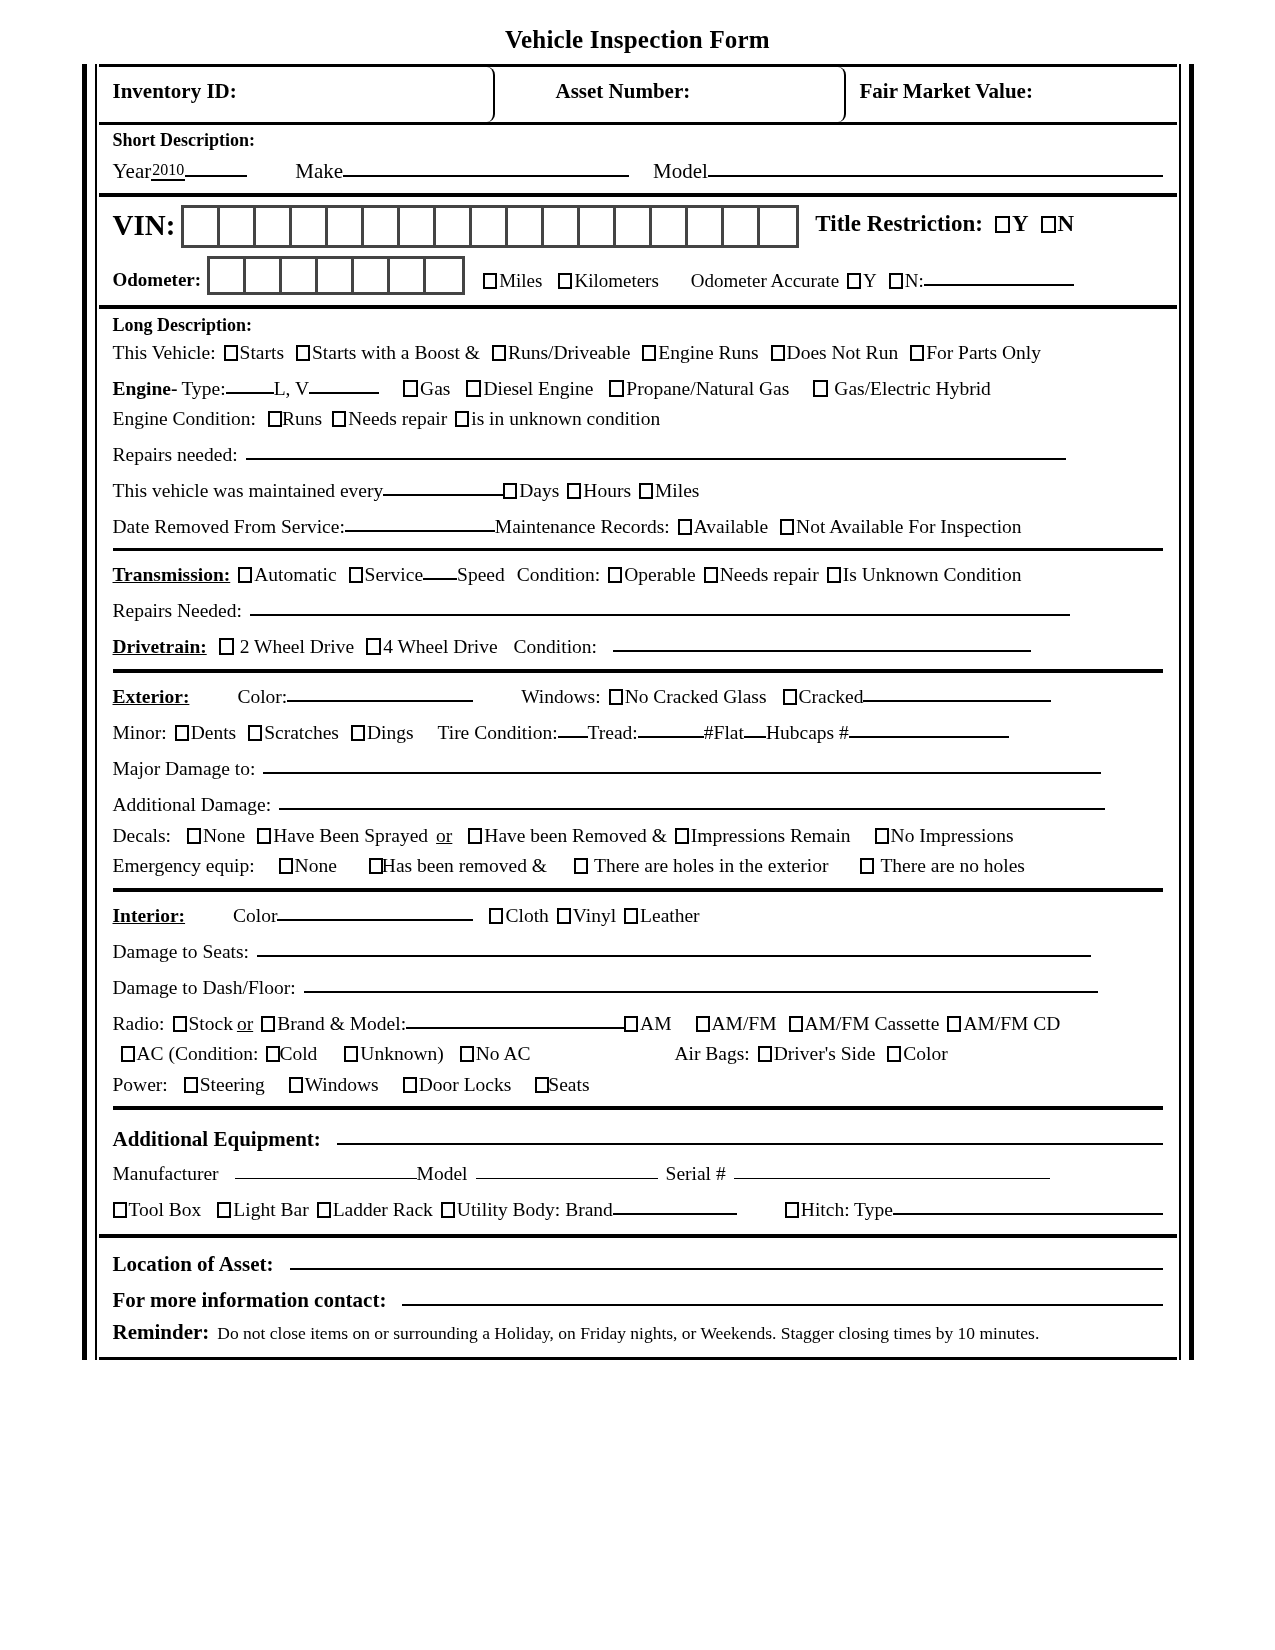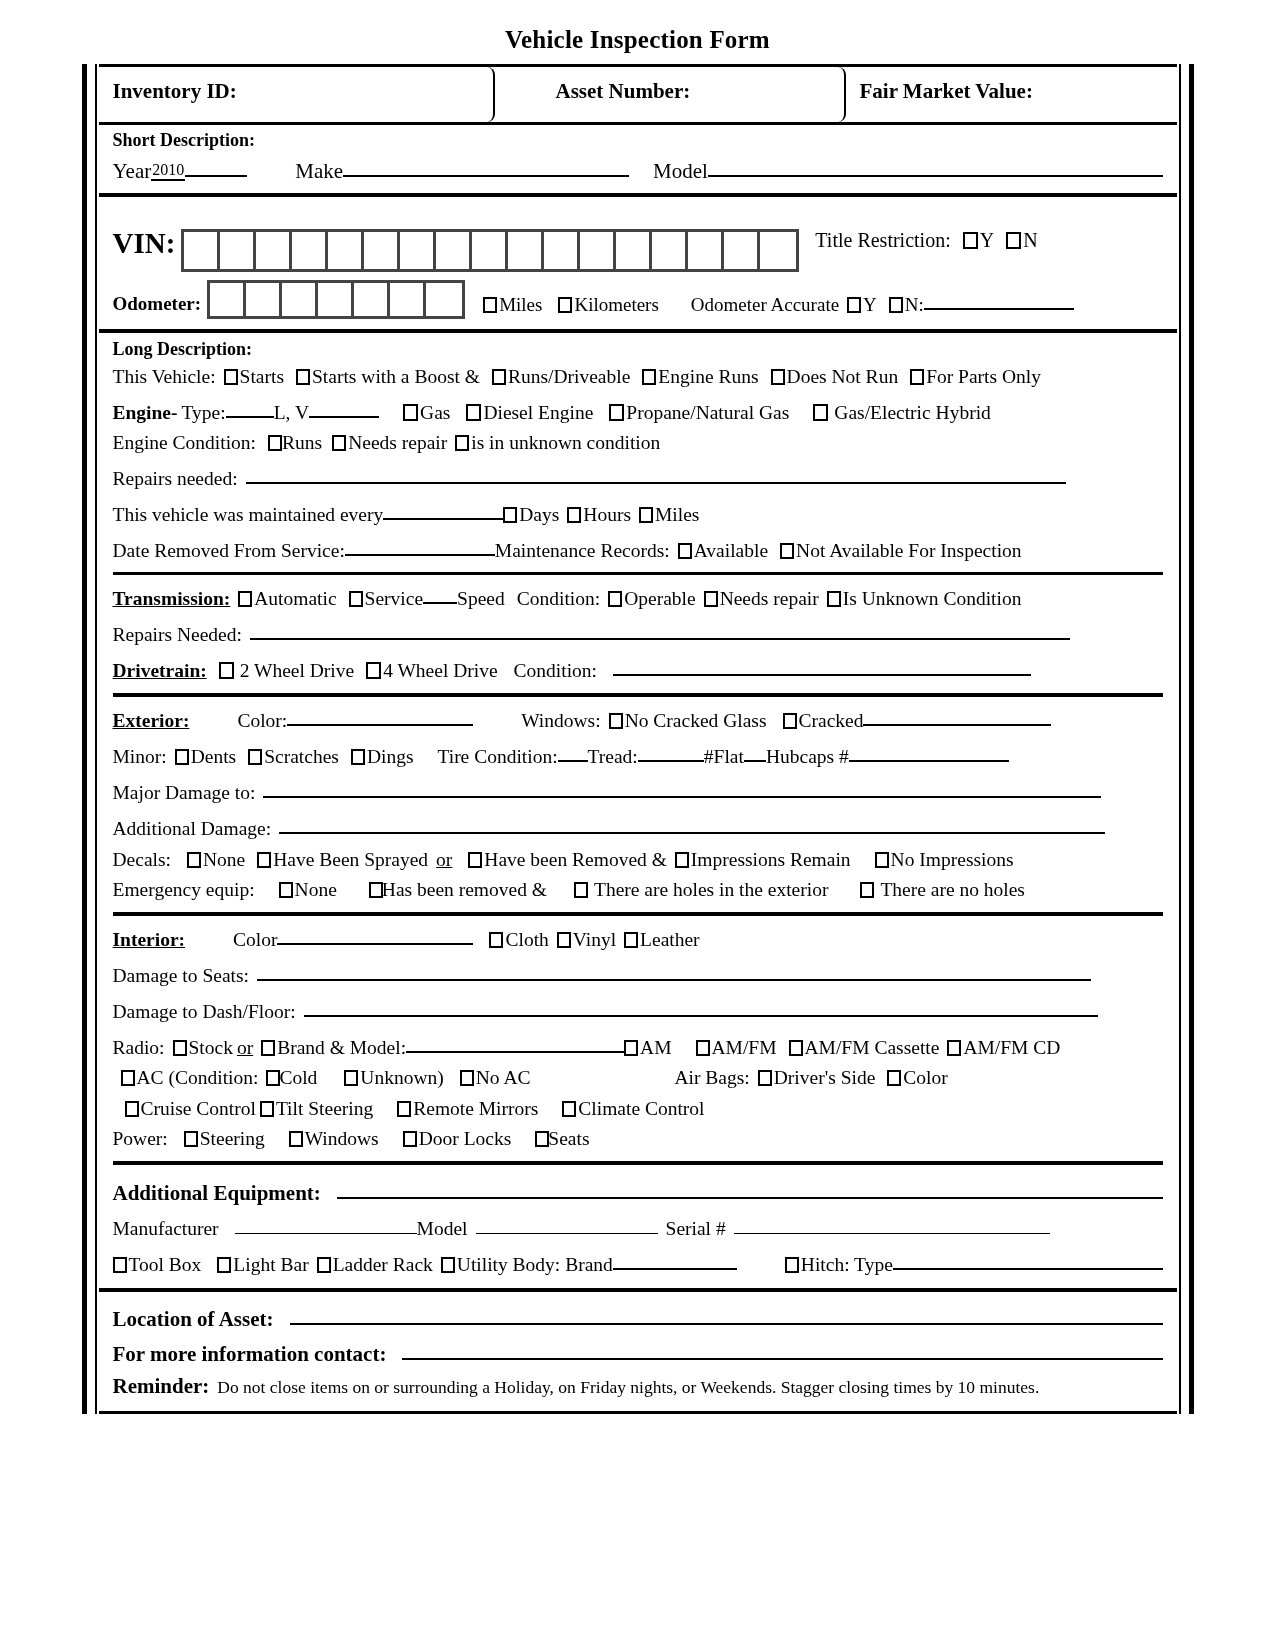--- a/index.html
+++ b/index.html
@@ -120,33 +120,33 @@
   .yearval {
     font-size: 16px;
     border-bottom: 2.2px solid #000;
     padding: 0 1px;
     position: relative;
     top: -3px;
   }
 
   
   .vinblk { padding: 8px 14px 10px 14px; border-bottom: 4px solid #000; }
-  .vinrow { display: flex; align-items: flex-start; margin-top: 24px; }
+  .vinrow { display: flex; align-items: center; }
   .vin-label { font-weight: bold; font-size: 29px; line-height: 1; padding-bottom: 2px; }
   .boxgrid { display: flex; border: 3px solid #444; box-sizing: content-box; margin-left: 6px; }
   .boxgrid .bx {
     width: 36px;
     height: 37px;
     border-right: 3px solid #444;
     box-sizing: border-box;
     background: #fff;
   }
   .boxgrid .bx:last-child { border-right: none; }
   .odo-grid .bx { width: 36px; height: 33px; }
-  .title-restrict { font-size: 20px; margin-left: 16px; padding-bottom: 6px; display: flex; align-items: baseline; white-space: nowrap; }
+  .title-restrict { font-size: 23px; margin-left: 16px; padding-bottom: 6px; display: flex; align-items: baseline; white-space: nowrap; font-weight: bold; }
   .odorow { display: flex; align-items: flex-end; margin-top: 8px; }
   .odo-label { font-weight: bold; font-size: 19px; padding-bottom: 4px; }
   .odo-tail { display: flex; align-items: baseline; font-size: 19px; padding-bottom: 3px; margin-left: 18px; white-space: nowrap; }
 
   
   .sect { padding: 6px 14px 8px 14px; }
   .sect-title { font-weight: bold; font-size: 18px; padding-bottom: 2px; }
   .hr-thick { border-bottom: 4px solid #000; margin: 6px 0 4px 0; }
   .hr-med   { border-bottom: 3px solid #000; margin: 5px 0 4px 0; }
 
@@ -555,34 +555,20 @@
           <span class="gap48"></span>
       <span>Air Bags:</span>
       <span class="gap8"></span>
       <span class="cb"></span>
       <span>Driver's Side</span>
       <span class="gap12"></span>
       <span class="cb"></span>
       <span>Color</span>
     </div>
 
-    <div class="row">
-      <span class="gap12"></span>
-      <span class="cb"></span>
-      <span>Cruise Control</span>
-      <span class="gap4"></span>
-      <span class="cb"></span>
-      <span>Tilt Steering</span>
-      <span class="gap24"></span>
-      <span class="cb"></span>
-      <span>Remote Mirrors</span>
-      <span class="gap24"></span>
-      <span class="cb"></span>
-      <span>Climate Control</span>
-    </div>
 
     <div class="row">
       <span>Power:</span>
       <span class="gap16"></span>
       <span class="cb"></span>
       <span>Steering</span>
       <span class="gap24"></span>
       <span class="cb"></span>
       <span>Windows</span>
       <span class="gap24"></span>

